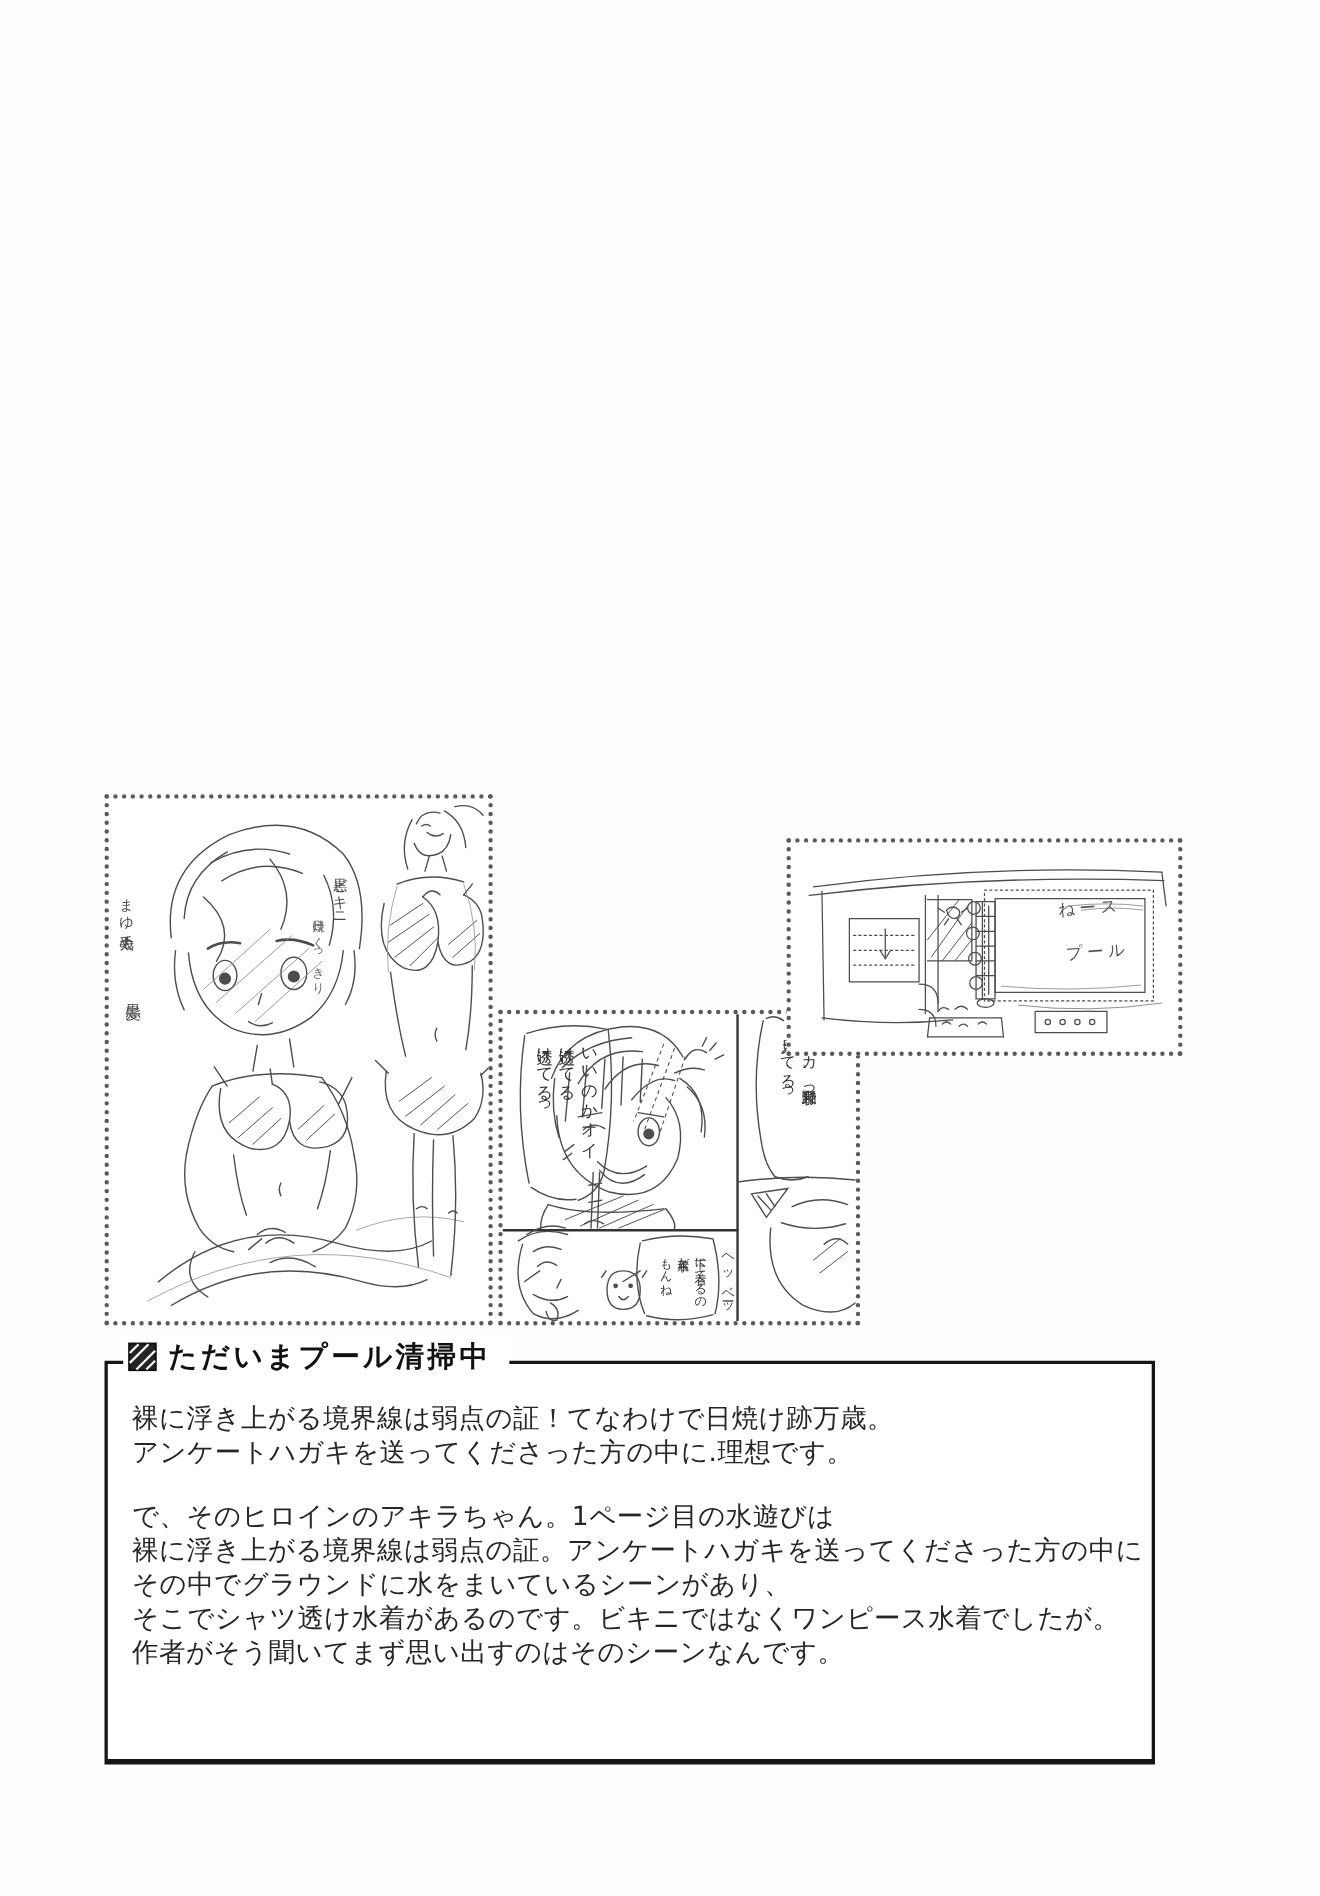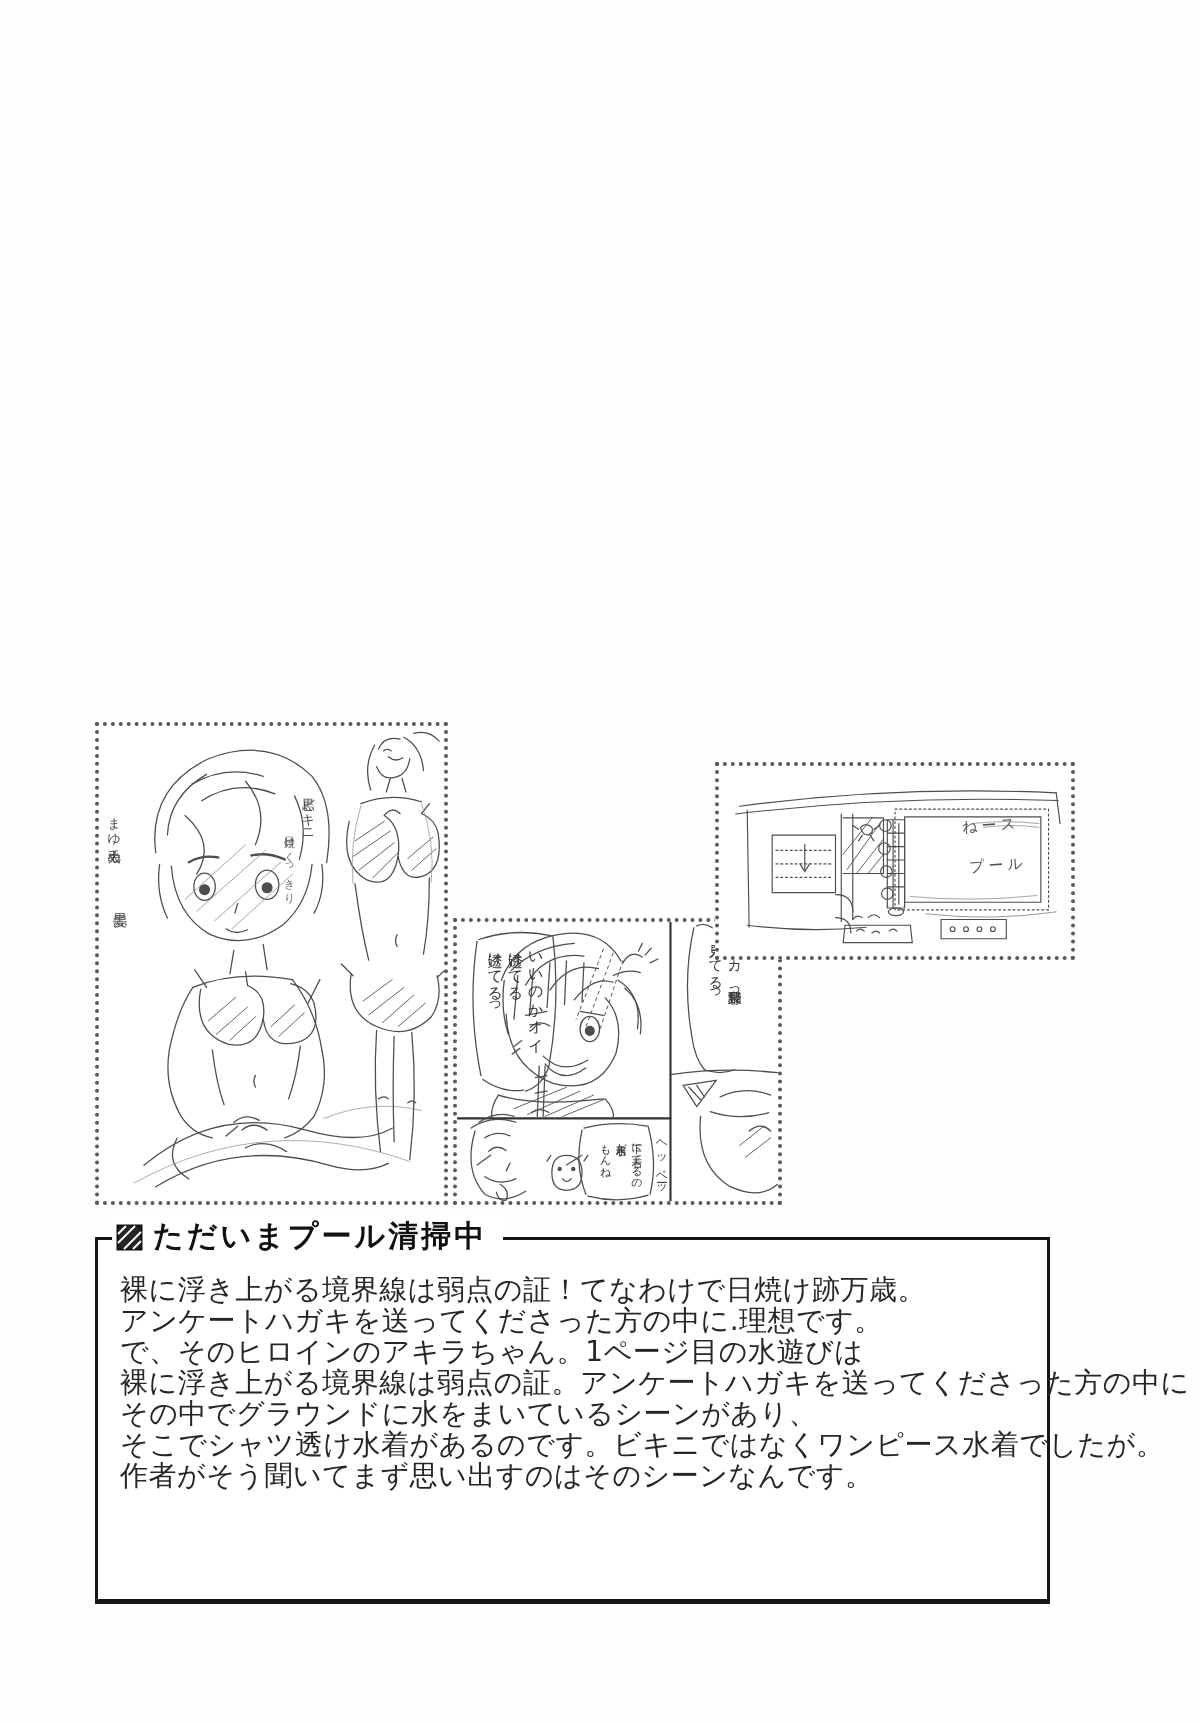--- a/index.html
+++ b/index.html
@@ -49,37 +49,37 @@
     border-bottom-width:5px;
     box-sizing:border-box;
     background:#ffffff;
   }
   .aw-title-row{
     position:absolute;
     left:14px;top:-24px;
     display:flex;align-items:center;gap:10px;
     background:#ffffff;
     padding:0 16px 0 4px;
-    font-size:30px;
+    font-size:26px;
     font-weight:bold;
     letter-spacing:3px;
     color:#111;
     white-space:nowrap;
   }
   .sq-icon{display:inline-block;width:27px;height:27px;}
   .aw-body{
     position:absolute;
     left:22px;top:34px;right:18px;
-    font-size:28px;
+    font-size:24px;
     line-height:31px;
     letter-spacing:0.5px;
     color:#262626;
   }
   .aw-line{white-space:nowrap;}
-  .aw-line.gap{}
+  .aw-line.gap{margin-top:27px;}
 
   .plan-label{
     position:absolute;
     color:#555;
     font-size:15px;
     letter-spacing:4px;
     transform:rotate(-4deg);
     white-space:nowrap;
   }
   .sfx{

